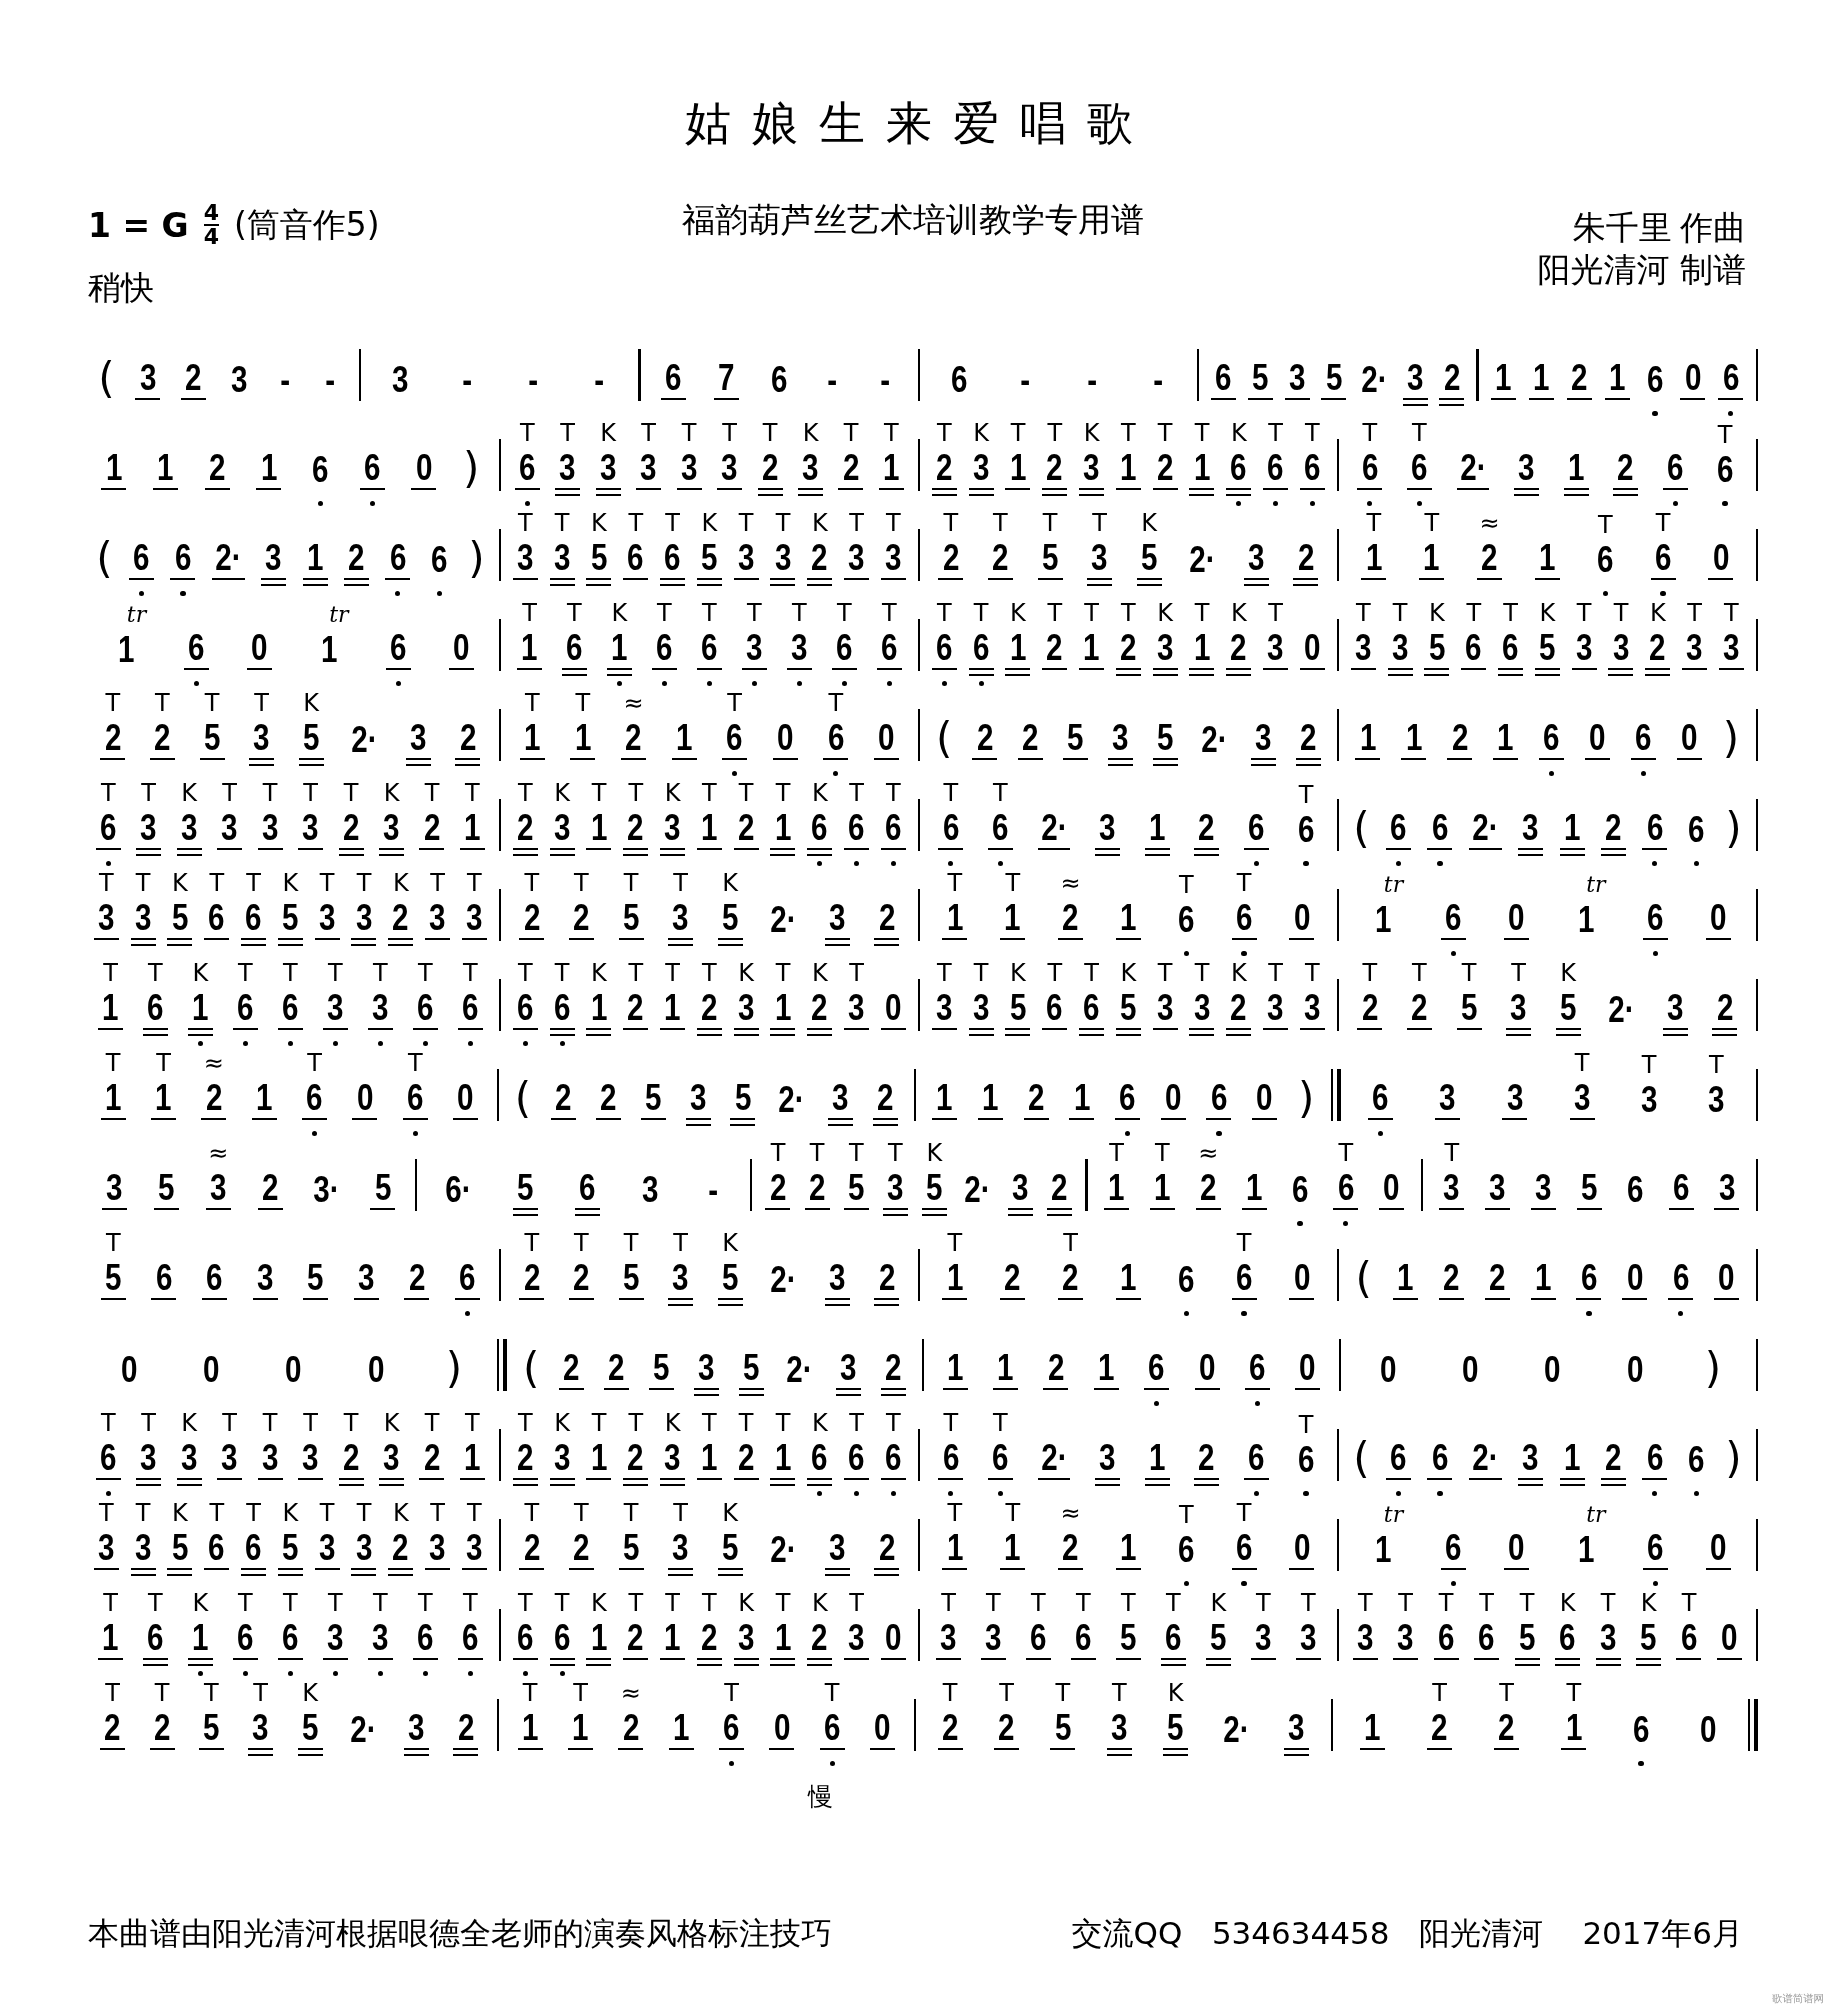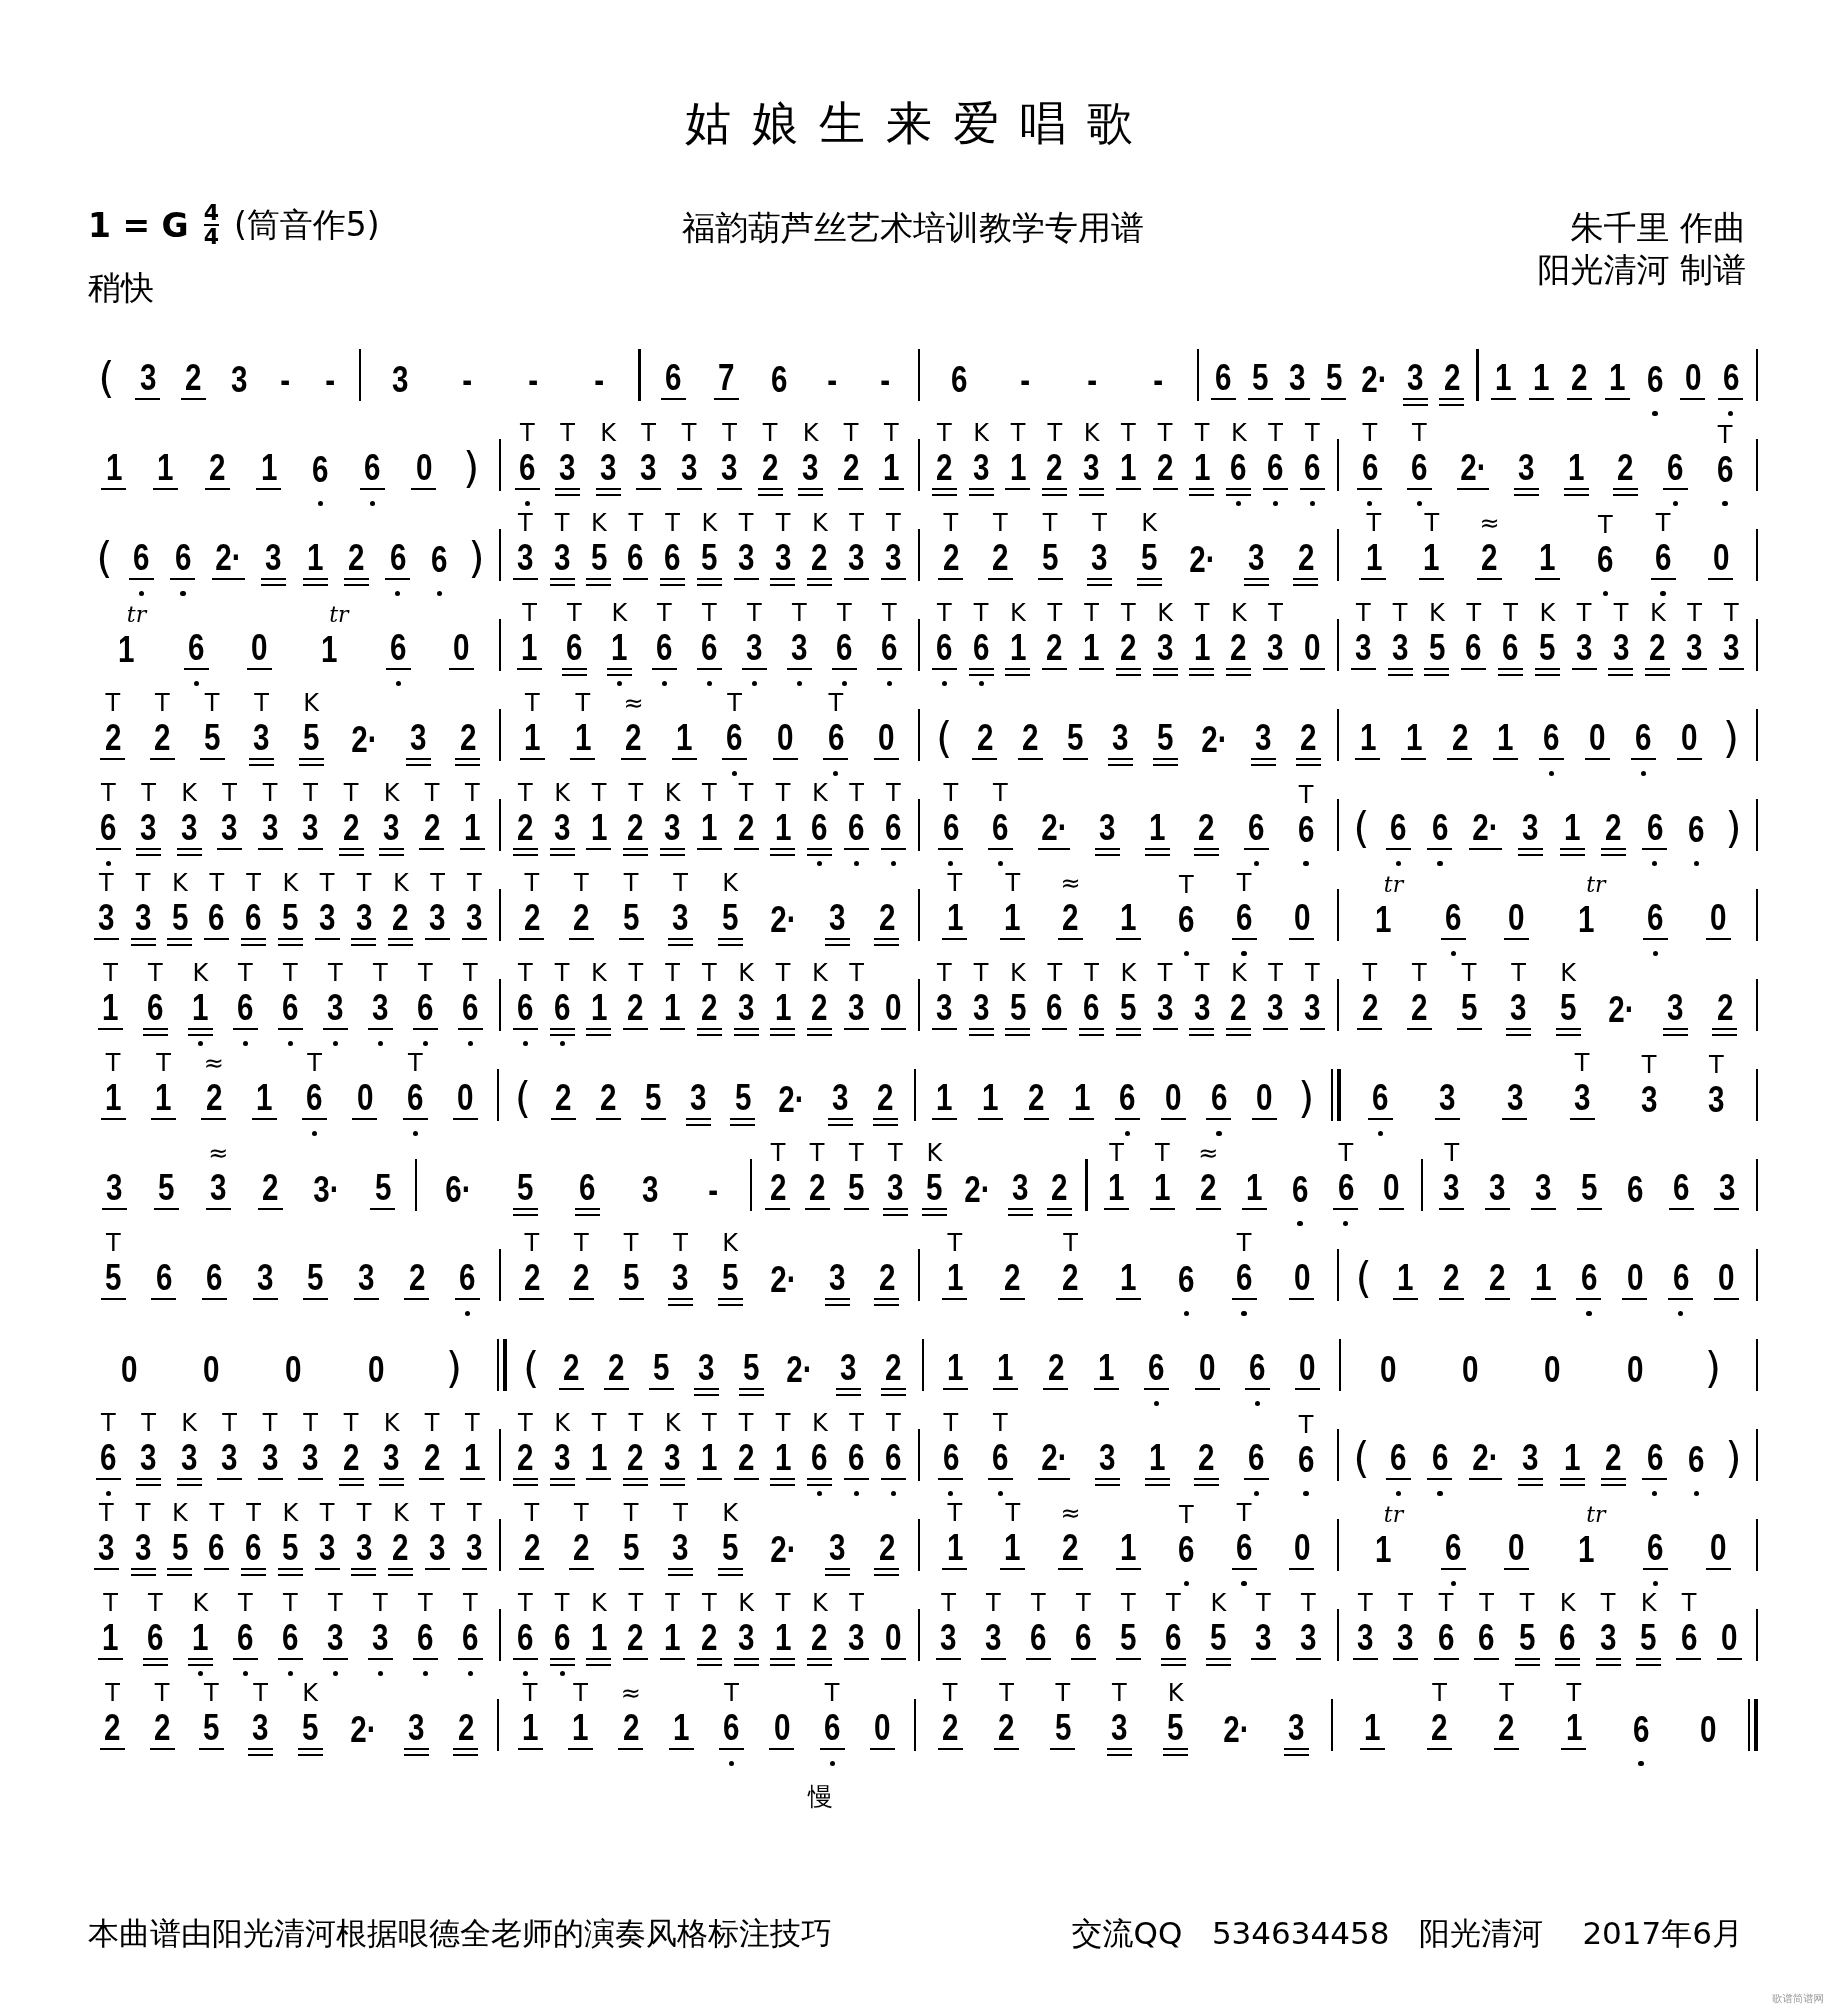--- a/index.html
+++ b/index.html
@@ -4,22 +4,22 @@
 <style>
   html,body{margin:0;padding:0;background:#fff;}
   body{width:1839px;height:2015px;position:relative;overflow:hidden;font-family:"Liberation Sans","DejaVu Sans",sans-serif;color:#000;}
   .title{position:absolute;top:93px;left:0;width:1839px;text-align:center;font-size:46px;letter-spacing:21px;font-family:"DejaVu Sans",sans-serif;}
   .meta{position:absolute;font-size:33px;font-family:"DejaVu Sans",sans-serif;}
   .key{left:88px;top:202px;font-weight:bold;display:flex;align-items:center;gap:12px;}
   .frac{display:inline-flex;flex-direction:column;align-items:center;font-size:22px;line-height:22px;margin:0 3px;}
   .frac span:first-child{border-bottom:2.2px solid #000;}
   .keynote{font-weight:normal;}
   .tempo{left:88px;top:266px;}
-  .subtitle{left:682px;top:206px;}
-  .composer{right:93px;top:206px;text-align:right;}
+  .subtitle{left:682px;top:198px;}
+  .composer{right:93px;top:206px;text-align:right;font-family:Liberation Serif, serif;}
   .arranger{right:93px;top:248px;}
   .score{position:absolute;left:82px;top:326px;width:1676px;}
   .row{position:relative;display:flex;align-items:flex-end;height:90px;}
   .measure{display:flex;align-items:flex-end;justify-content:space-around;flex:1;padding:0 6px;position:relative;height:100%;}
   .bar{width:2.2px;background:#000;height:52px;align-self:flex-end;margin-bottom:15px;}
   .bar.final{width:10.4px;background:linear-gradient(to right,#000 0 2.2px,transparent 2.2px 6px,#000 6px 10.4px);}
   .note{display:flex;flex-direction:column;align-items:center;position:relative;min-width:25px;height:100%;justify-content:flex-end;}
   .art{font-size:24px;height:30px;line-height:30px;font-family:"DejaVu Sans",sans-serif;}
   .art.tr{font-style:italic;font-family:"DejaVu Serif",serif;font-size:22px;margin-left:20px;}
   .digit{font-size:37px;font-weight:bold;line-height:40px;font-family:"Liberation Sans Narrow","Liberation Sans",sans-serif;transform:scaleX(0.8);}

